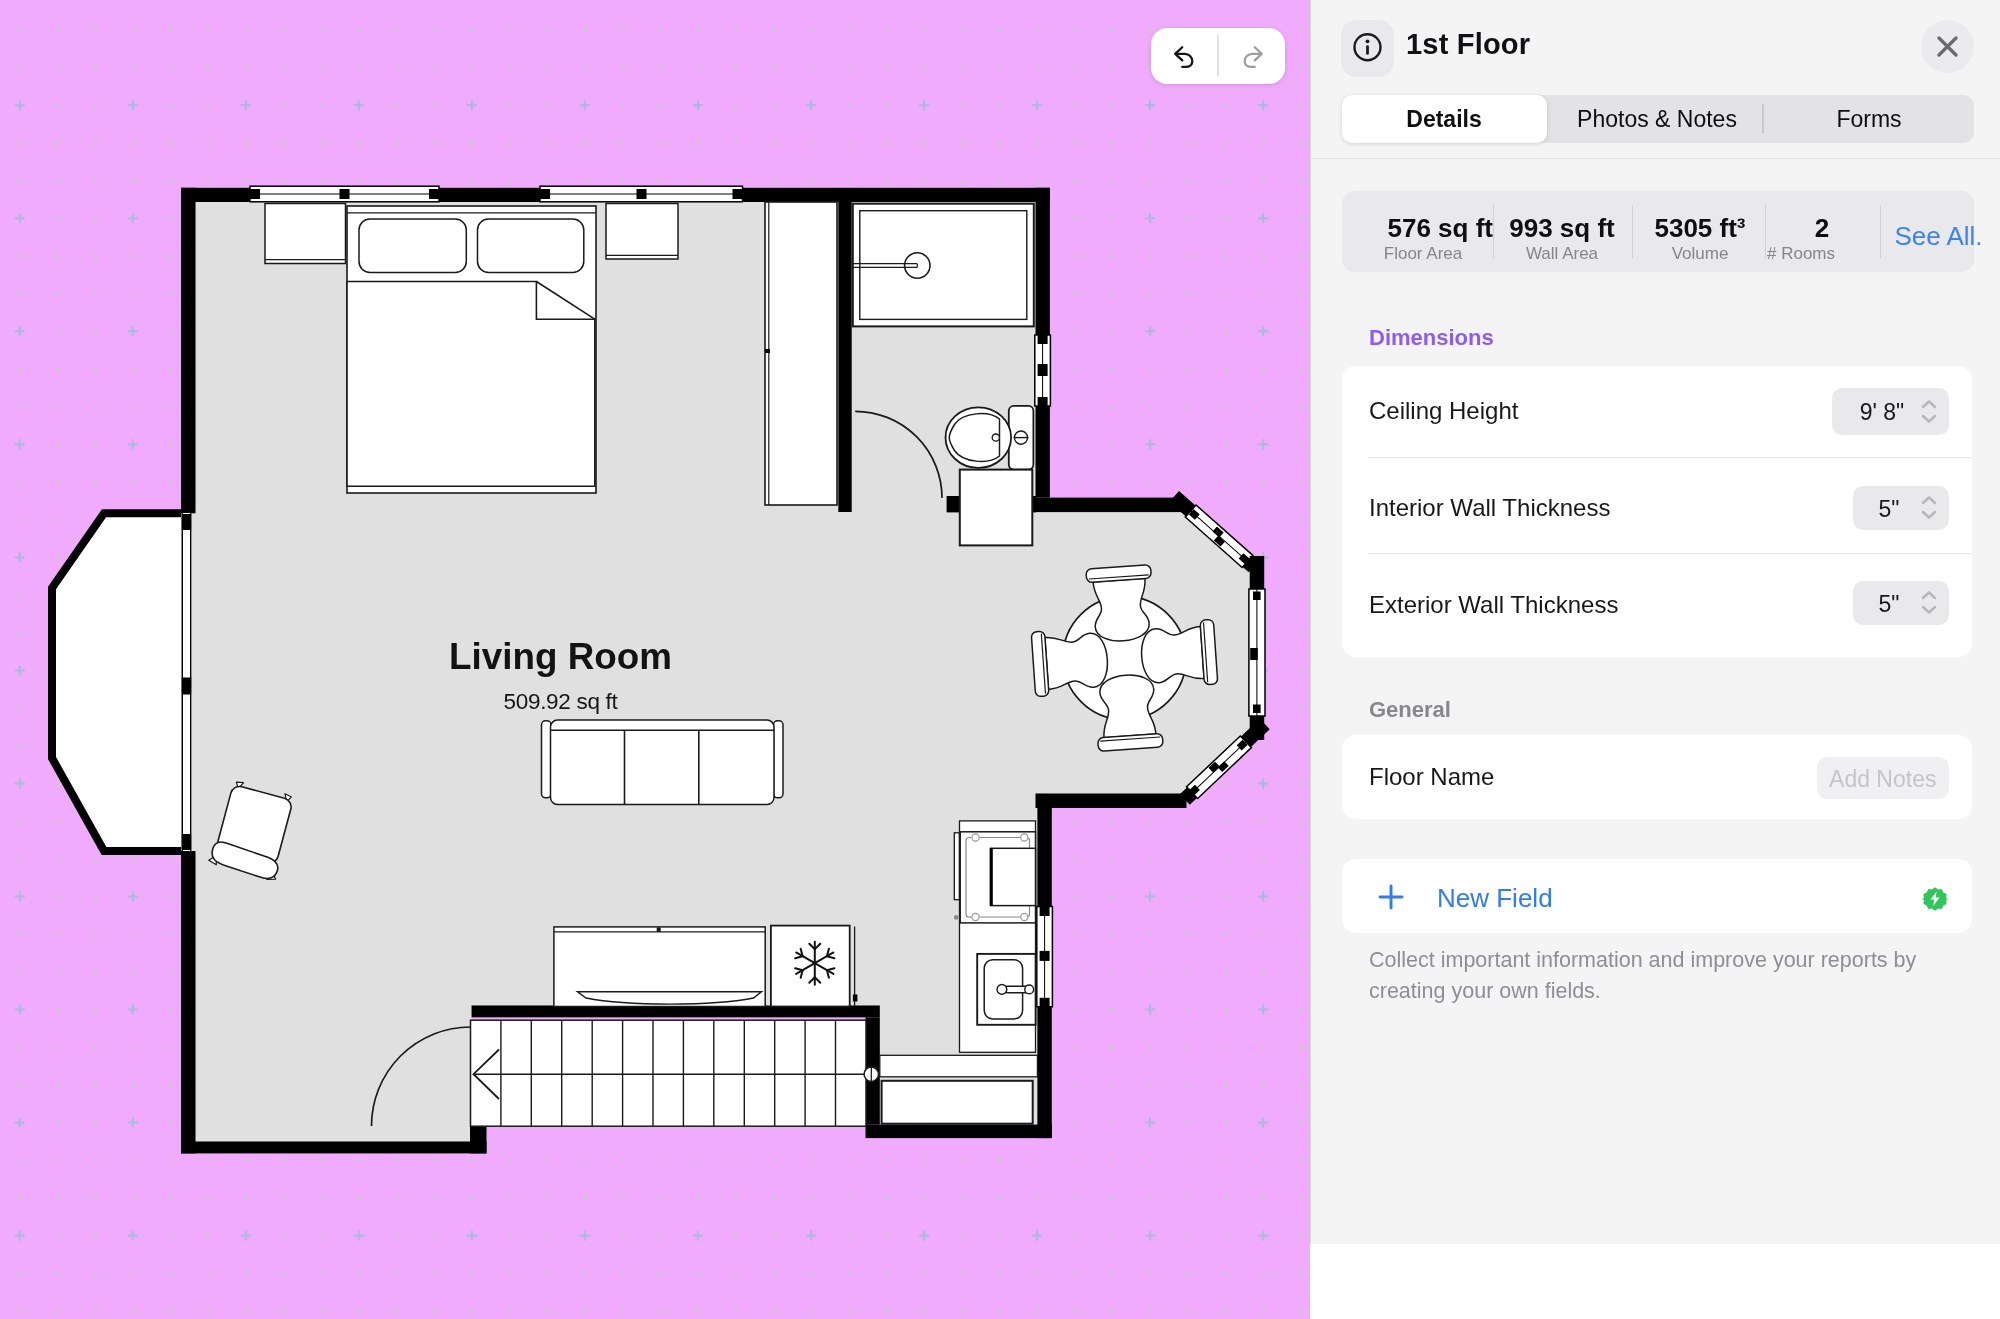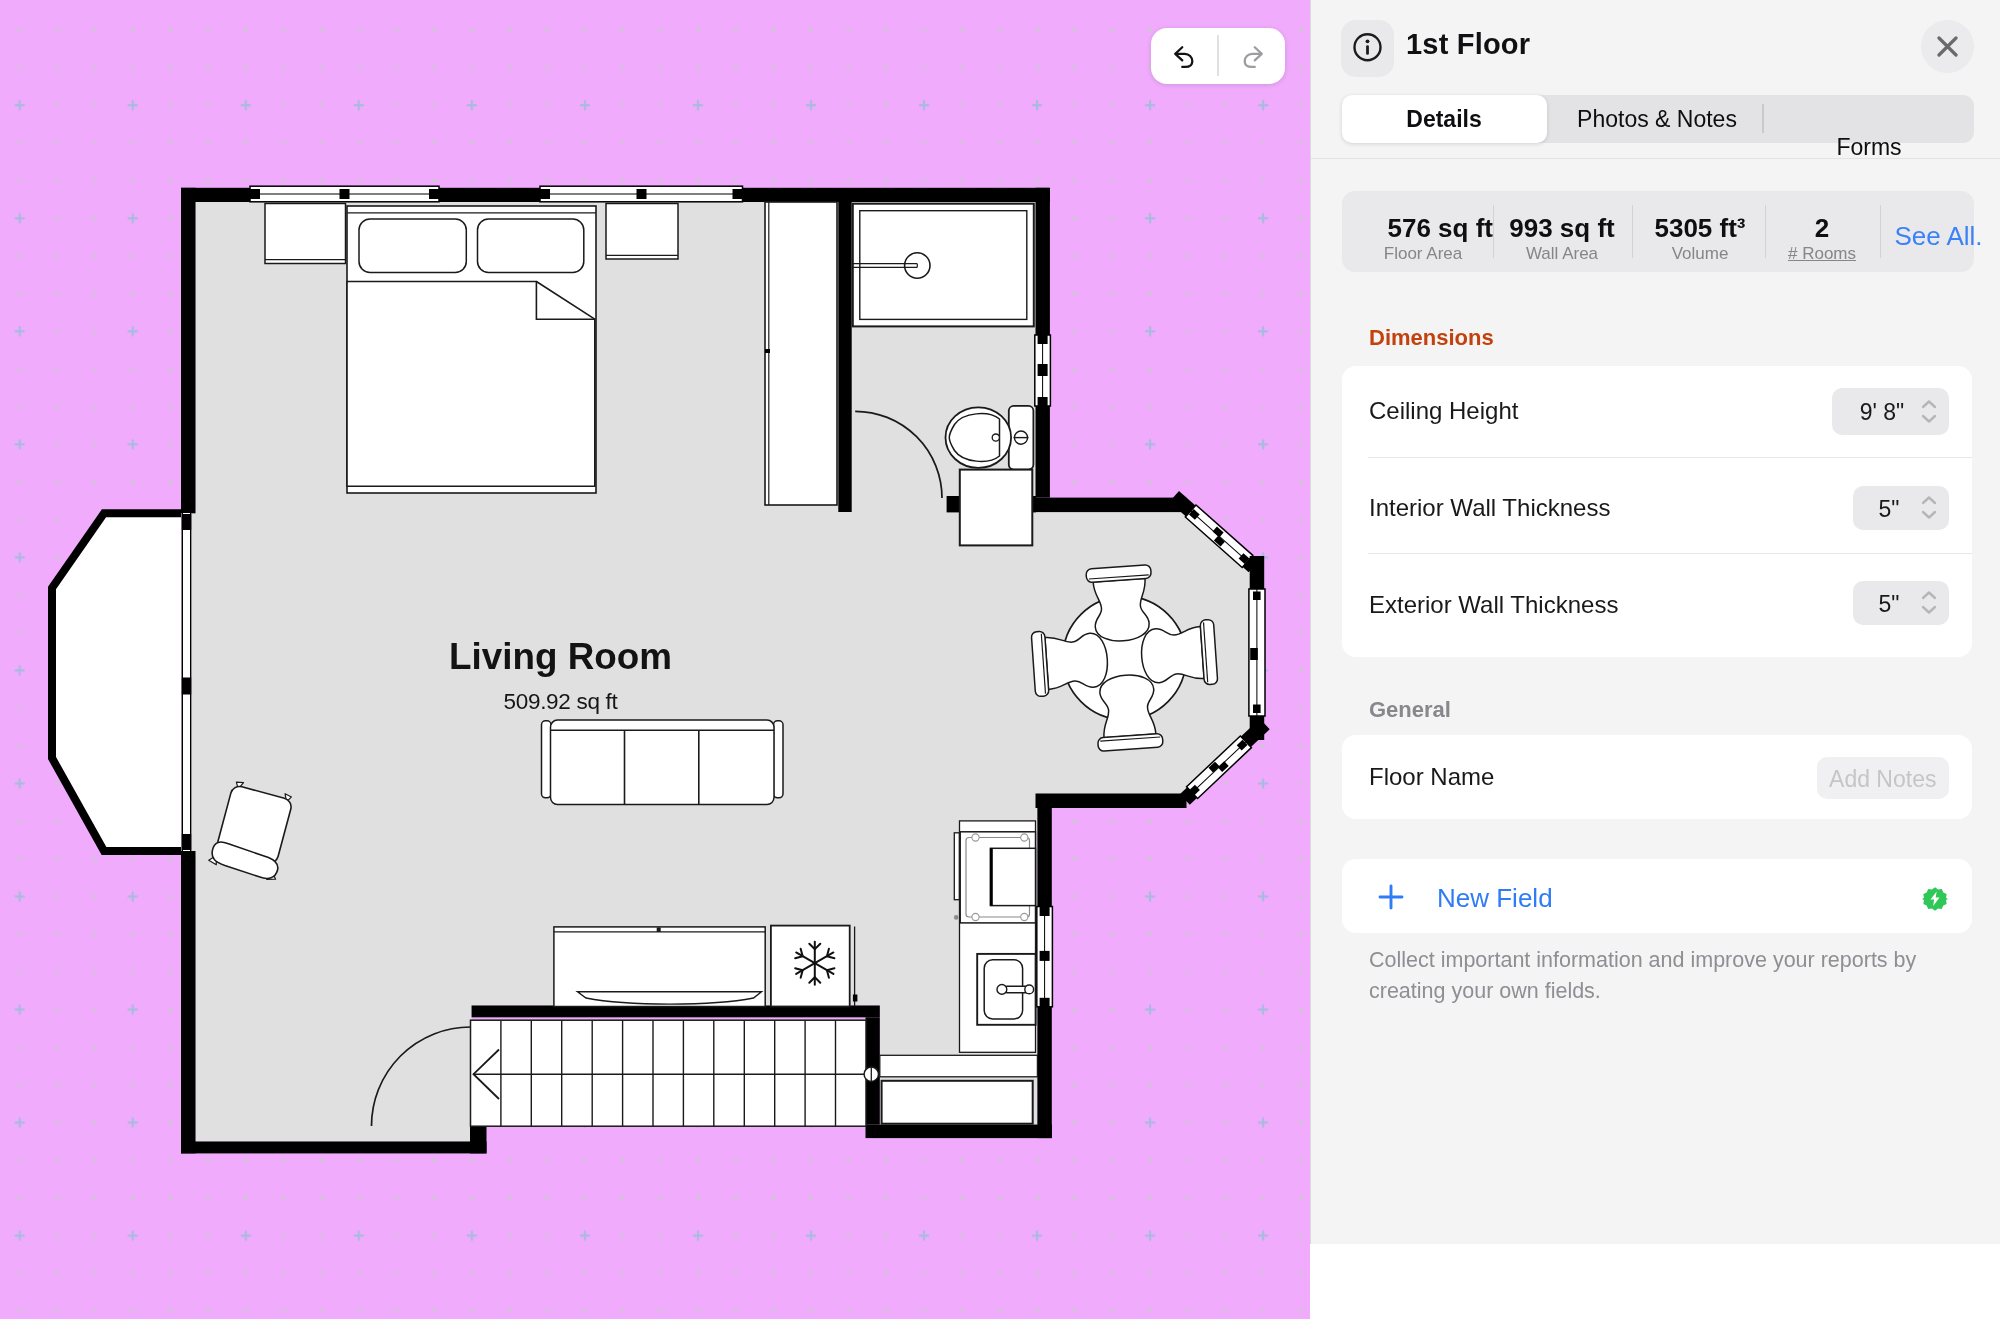--- a/index.html
+++ b/index.html
@@ -361,46 +361,46 @@
 
 <div class="abs" style="left:31px;top:94.5px;width:632px;height:48.5px;background:#e3e3e5;border-radius:11px;"></div>
 
 <div class="abs" style="left:31px;top:94.5px;width:204.5px;height:48.5px;background:#ffffff;border-radius:10px;box-shadow:0 1px 4px rgba(0,0,0,0.14);"></div>
 <div class="abs" style="left:31px;top:106px;width:204px;text-align:center;font-size:23px;font-weight:700;color:#0e0e10;">Details</div>
 
 <div class="abs" style="left:244px;top:106px;width:204px;text-align:center;font-size:23px;color:#0e0e10;">Photos &amp; Notes</div>
 
 <div class="abs" style="left:451px;top:104px;width:1.5px;height:29px;background:#c9c9cc;"></div>
 
-<div class="abs" style="left:456px;top:106px;width:204px;text-align:center;font-size:23px;color:#0e0e10;margin-top:28px;">Forms</div>
+<div class="abs" style="left:456px;top:106px;width:204px;text-align:center;font-size:23px;color:#0e0e10;">Forms</div>
 
 <div class="abs" style="left:0px;top:157.5px;width:690px;height:1.4px;background:#e3e3e4;"></div>
 
 <div class="abs" style="left:31px;top:191.3px;width:632px;height:81px;background:#e9e9eb;border-radius:13px;"></div>
 
 <div class="abs" style="left:42px;top:213px;width:140px;text-align:right;font-size:26px;font-weight:700;color:#0f0f11;">576 sq ft</div>
 <div class="abs" style="left:42px;top:243.5px;width:140px;text-align:center;font-size:17px;color:#85858a;">Floor Area</div>
 
 <div class="abs" style="left:181px;top:213px;width:140px;text-align:center;font-size:26px;font-weight:700;color:#0f0f11;">993 sq ft</div>
 <div class="abs" style="left:181px;top:243.5px;width:140px;text-align:center;font-size:17px;color:#85858a;">Wall Area</div>
 
 <div class="abs" style="left:322px;top:213px;width:134px;text-align:center;font-size:26px;font-weight:700;color:#0f0f11;">5305 ft³</div>
 <div class="abs" style="left:322px;top:243.5px;width:134px;text-align:center;font-size:17px;color:#85858a;">Volume</div>
 
 <div class="abs" style="left:456px;top:213px;width:110px;text-align:center;font-size:26px;font-weight:700;color:#0f0f11;">2</div>
-<div class="abs" style="left:456px;top:243.5px;width:110px;text-align:center;font-size:17px;color:#85858a;text-decoration:underline;"># Rooms</div>
+<div class="abs" style="left:456px;top:243.5px;width:110px;font-size:17px;color:#85858a;"># Rooms</div>
 
 <div class="abs" style="left:580px;top:221px;width:95px;text-align:center;font-size:26px;color:#3b82f7;">See All.</div>
 
 <div class="abs" style="left:181.5px;top:205px;width:1.3px;height:53px;background:#d2d2d5;"></div>
 <div class="abs" style="left:321px;top:205px;width:1.3px;height:53px;background:#d2d2d5;"></div>
 <div class="abs" style="left:453.8px;top:205px;width:1.3px;height:53px;background:#d2d2d5;"></div>
 <div class="abs" style="left:568.5px;top:205px;width:1.3px;height:53px;background:#d2d2d5;"></div>
 
-<div class="abs" style="left:58px;top:325px;font-size:22px;font-weight:700;color:#c2410c;">Dimensions</div>
+<div class="abs" style="left:58px;top:325px;font-size:22px;font-weight:700;color:#8b5cf6;">Dimensions</div>
 
 <div class="abs" style="left:31px;top:365.5px;width:629.5px;height:291.5px;background:#ffffff;border-radius:14px;"></div>
 
 <div class="abs" style="left:58px;top:397px;font-size:24px;color:#19191b;">Ceiling Height</div>
 <div class="abs" style="left:521px;top:388px;width:117px;height:46.5px;background:#e9e9eb;border-radius:10px;"></div>
 <div class="abs" style="left:531px;top:399px;width:80px;text-align:center;font-size:23px;color:#19191b;">9' 8"</div>
 <svg class="abs" style="left:607px;top:398px" width="22" height="27" viewBox="0 0 22 27">
 <path d="M5 9 L11 3.5 L17 9" stroke="#b6b6ba" stroke-width="2.4" fill="none" stroke-linecap="round" stroke-linejoin="round"></path>
 <path d="M5 18 L11 23.5 L17 18" stroke="#b6b6ba" stroke-width="2.4" fill="none" stroke-linecap="round" stroke-linejoin="round"></path>
 </svg>

